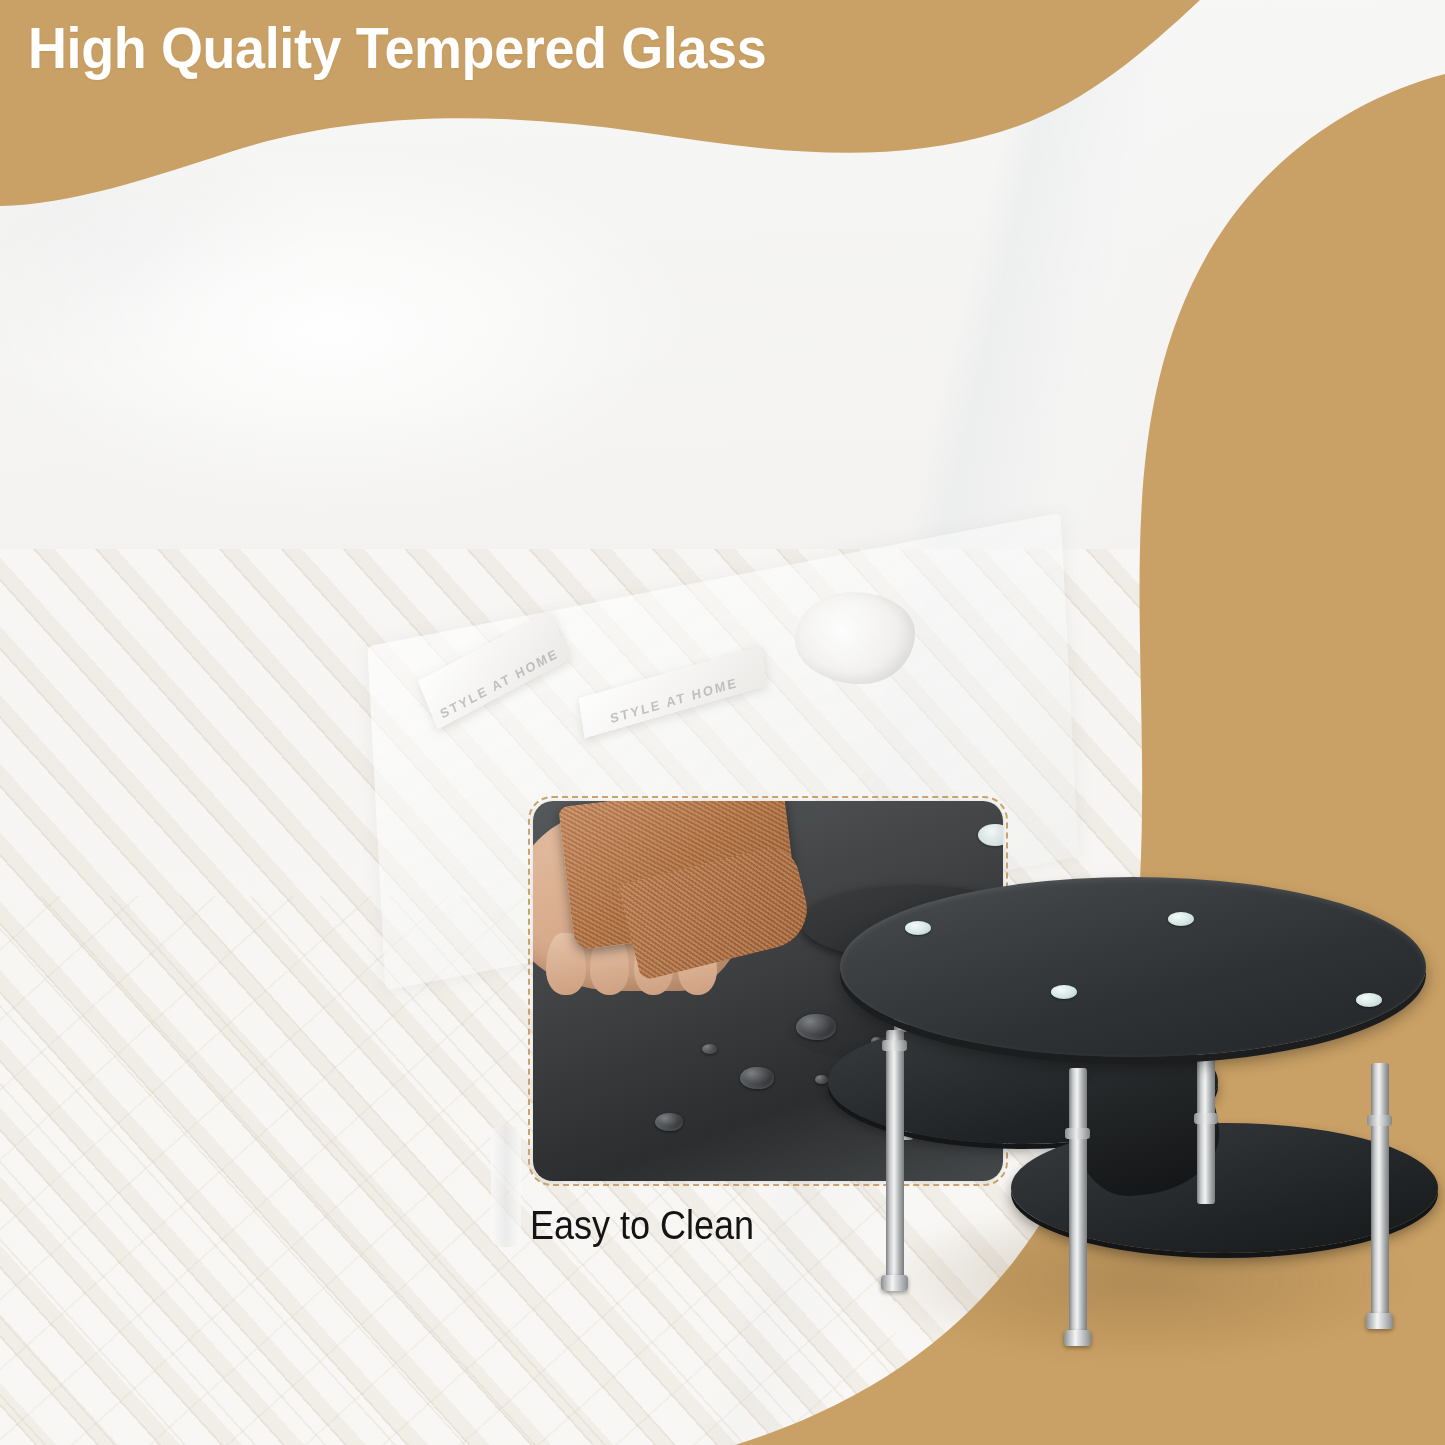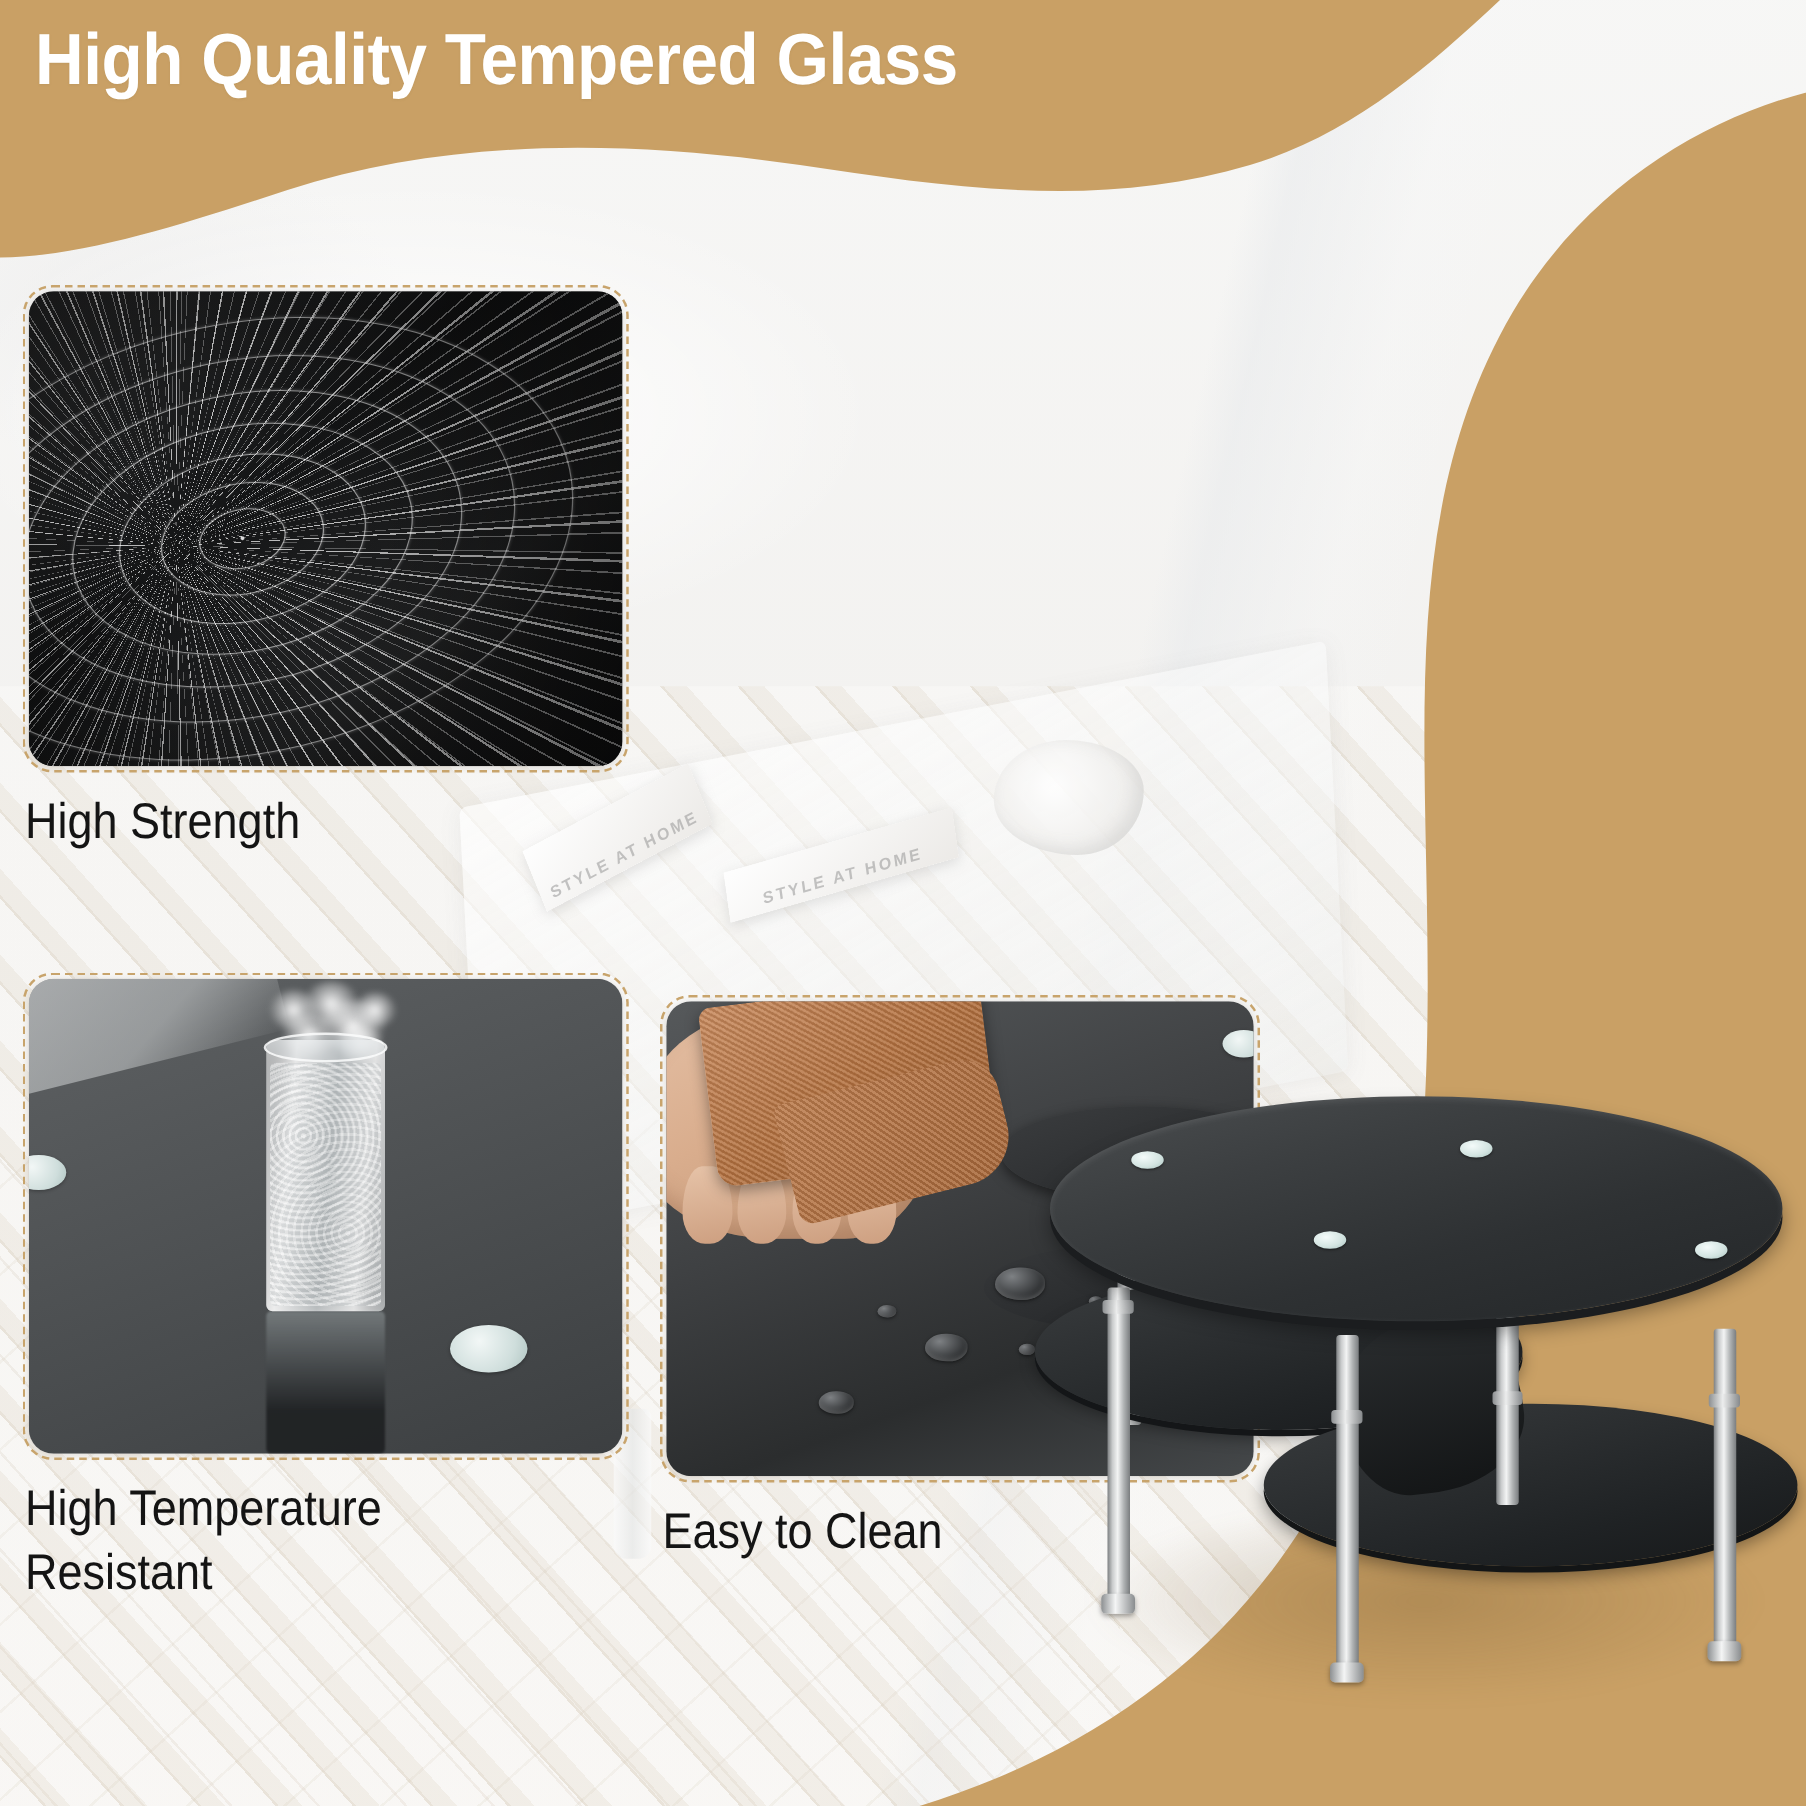--- a/index.html
+++ b/index.html
@@ -388,65 +388,22 @@
                C880,168 760,150 640,132
                C500,112 360,110 230,152
                C150,178 70,205 0,206 Z" fill="#c9a065"></path>
     </svg>
   </div>
 
   <div class="title">High Quality Tempered Glass</div>
 
   <div class="cards">
 
-    <div class="card" id="card-strength">
-      <div class="photo">
-        <div class="ph-shatter">
-          <div class="web-rings">
-            <i style="width:70px;height:58px;"></i>
-            <i style="width:132px;height:108px;"></i>
-            <i style="width:200px;height:162px;"></i>
-            <i style="width:276px;height:220px;"></i>
-            <i style="width:356px;height:282px;"></i>
-            <i style="width:442px;height:348px;"></i>
-            <i style="width:536px;height:420px;"></i>
-          </div>
-          <div class="vig"></div>
-        </div>
-      </div>
-      <div class="frame"></div>
-      <div class="caption">High Strength</div>
-    </div>
-
-
-    <div class="card" id="card-temp">
-      <div class="photo">
-        <div class="ph-steam">
-          <div class="corner-light"></div>
-          <div class="steam">
-            <b style="left:22%;top:46%;width:42px;height:34px;"></b>
-            <b style="left:46%;top:30%;width:52px;height:42px;"></b>
-            <b style="left:14%;top:18%;width:38px;height:32px;"></b>
-            <b style="left:58%;top:58%;width:36px;height:30px;"></b>
-            <b style="left:36%;top:8%;width:44px;height:36px;"></b>
-            <b style="left:68%;top:22%;width:34px;height:28px;"></b>
-          </div>
-          <div class="tumbler-refl"></div>
-          <div class="tumbler">
-            <div class="rim"></div>
-            <div class="tex"></div>
-          </div>
-          <div class="disc" style="left:-3%;top:37%;width:44px;height:28px;"></div>
-          <div class="disc" style="left:71%;top:73%;width:62px;height:38px;"></div>
-        </div>
-      </div>
-      <div class="frame"></div>
-      <div class="caption">High Temperature
-Resistant</div>
-    </div>
+
+
 
     <div class="card" id="card-clean">
       <div class="photo">
         <div class="ph-clean">
           <div class="mini-table">
             <div class="t-top"></div>
             <div class="t-shelf"></div>
             <div class="t-leg"></div>
             <div class="t-foot"></div>
           </div>

